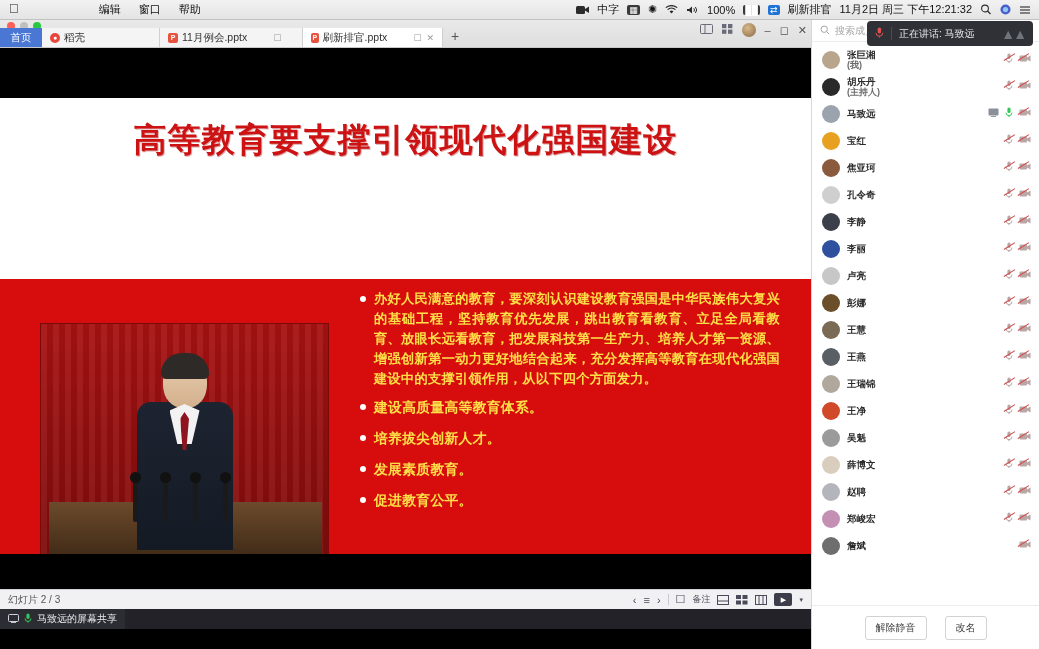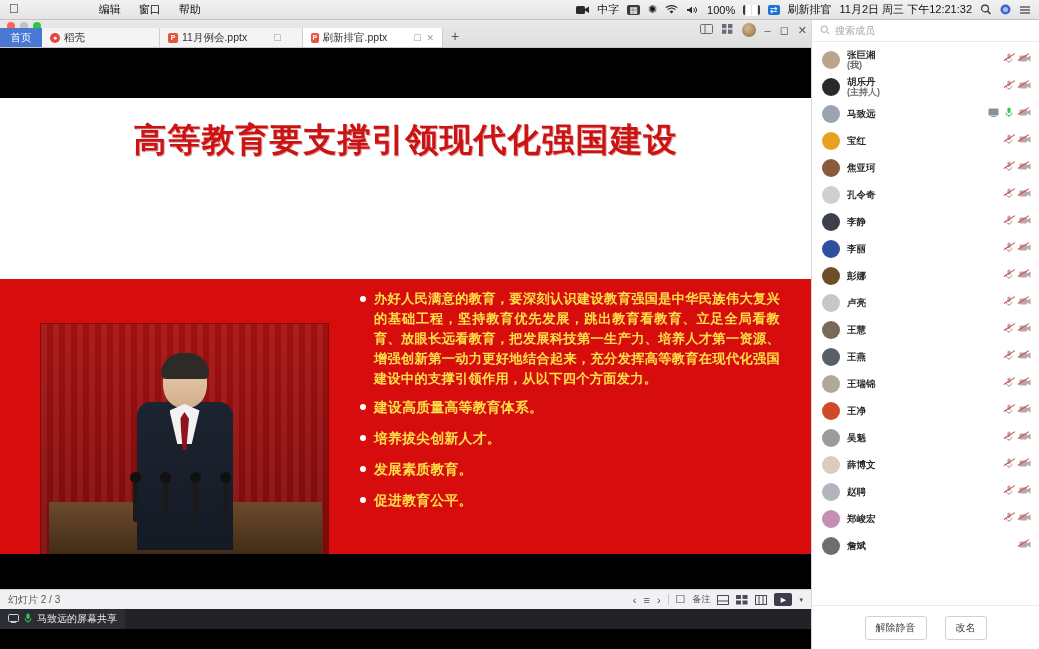--- a/index.html
+++ b/index.html
@@ -476,20 +476,32 @@
     <div class="panel-search">
       <span class="mag">
         <svg width="10" height="10" viewBox="0 0 10 10">
             <circle cx="4.2" cy="4.2" r="3.2" stroke="#a6a6a6" stroke-width="1" fill="none"></circle>
             <line x1="6.6" y1="6.6" x2="9.2" y2="9.2" stroke="#a6a6a6" stroke-width="1"></line>
           </svg>
       </span>
       <span>搜索成员</span>
     </div>
 
+    <div class="speaking-toast">
+      <span class="spk">
+        <svg width="9" height="11" viewBox="0 0 9 11">
+            <rect x="2.7" y="0.5" width="3.4" height="6" rx="1.7" fill="#e05252"></rect>
+            <path d="M1 5.8 a3.4 3.4 0 0 0 6.8 0" stroke="#e05252" stroke-width="1" fill="none"></path>
+            <line x1="4.4" y1="8.8" x2="4.4" y2="10.6" stroke="#e05252" stroke-width="1"></line>
+          </svg>
+      </span>
+      <span class="divider"></span>
+      <span>正在讲话: 马致远</span>
+      <span class="wave">▲▲</span>
+    </div>
 
     <div class="plist" id="participant-list">
         <div class="prow">
           <div class="pavatar" style="background: rgb(185, 164, 140);"></div>
           <div class="pname">张巨湘<span class="sub">(我)</span></div>
           <div class="picons">
             <span class="ic-mic muted slash"><svg width="8" height="11" viewBox="0 0 8 11">
                 <rect x="2.4" y="0.5" width="3.2" height="5.6" rx="1.6" fill="#b9a6a6"></rect>
                 <path d="M1 5.6 a3 3 0 0 0 6 0" stroke="#b9a6a6" stroke-width="1" fill="none"></path>
                 <line x1="4" y1="8.4" x2="4" y2="10.2" stroke="#b9a6a6" stroke-width="1"></line>
@@ -603,37 +615,37 @@
                 <path d="M1 5.6 a3 3 0 0 0 6 0" stroke="#b9a6a6" stroke-width="1" fill="none"></path>
                 <line x1="4" y1="8.4" x2="4" y2="10.2" stroke="#b9a6a6" stroke-width="1"></line>
               </svg></span>
             <span class="ic-cam off slash"><svg width="12" height="9" viewBox="0 0 12 9">
                 <rect x="0.5" y="1.5" width="7.5" height="6" rx="1" fill="#b9a6a6"></rect>
                 <path d="M8 3.5 L11.5 1.5 L11.5 7.5 L8 5.5 Z" fill="#b9a6a6"></path>
               </svg></span>
           </div>
         </div>
         <div class="prow">
+          <div class="pavatar" style="background: rgb(199, 199, 199);"></div>
+          <div class="pname">卢亮</div>
+          <div class="picons">
+            <span class="ic-mic muted slash"><svg width="8" height="11" viewBox="0 0 8 11">
+                <rect x="2.4" y="0.5" width="3.2" height="5.6" rx="1.6" fill="#b9a6a6"></rect>
+                <path d="M1 5.6 a3 3 0 0 0 6 0" stroke="#b9a6a6" stroke-width="1" fill="none"></path>
+                <line x1="4" y1="8.4" x2="4" y2="10.2" stroke="#b9a6a6" stroke-width="1"></line>
+              </svg></span>
+            <span class="ic-cam off slash"><svg width="12" height="9" viewBox="0 0 12 9">
+                <rect x="0.5" y="1.5" width="7.5" height="6" rx="1" fill="#b9a6a6"></rect>
+                <path d="M8 3.5 L11.5 1.5 L11.5 7.5 L8 5.5 Z" fill="#b9a6a6"></path>
+              </svg></span>
+          </div>
+        </div>
+        <div class="prow">
           <div class="pavatar" style="background: rgb(107, 79, 42);"></div>
           <div class="pname">彭娜</div>
-          <div class="picons">
-            <span class="ic-mic muted slash"><svg width="8" height="11" viewBox="0 0 8 11">
-                <rect x="2.4" y="0.5" width="3.2" height="5.6" rx="1.6" fill="#b9a6a6"></rect>
-                <path d="M1 5.6 a3 3 0 0 0 6 0" stroke="#b9a6a6" stroke-width="1" fill="none"></path>
-                <line x1="4" y1="8.4" x2="4" y2="10.2" stroke="#b9a6a6" stroke-width="1"></line>
-              </svg></span>
-            <span class="ic-cam off slash"><svg width="12" height="9" viewBox="0 0 12 9">
-                <rect x="0.5" y="1.5" width="7.5" height="6" rx="1" fill="#b9a6a6"></rect>
-                <path d="M8 3.5 L11.5 1.5 L11.5 7.5 L8 5.5 Z" fill="#b9a6a6"></path>
-              </svg></span>
-          </div>
-        </div>
-        <div class="prow">
-          <div class="pavatar" style="background: rgb(199, 199, 199);"></div>
-          <div class="pname">卢亮</div>
           <div class="picons">
             <span class="ic-mic muted slash"><svg width="8" height="11" viewBox="0 0 8 11">
                 <rect x="2.4" y="0.5" width="3.2" height="5.6" rx="1.6" fill="#b9a6a6"></rect>
                 <path d="M1 5.6 a3 3 0 0 0 6 0" stroke="#b9a6a6" stroke-width="1" fill="none"></path>
                 <line x1="4" y1="8.4" x2="4" y2="10.2" stroke="#b9a6a6" stroke-width="1"></line>
               </svg></span>
             <span class="ic-cam off slash"><svg width="12" height="9" viewBox="0 0 12 9">
                 <rect x="0.5" y="1.5" width="7.5" height="6" rx="1" fill="#b9a6a6"></rect>
                 <path d="M8 3.5 L11.5 1.5 L11.5 7.5 L8 5.5 Z" fill="#b9a6a6"></path>
               </svg></span>

